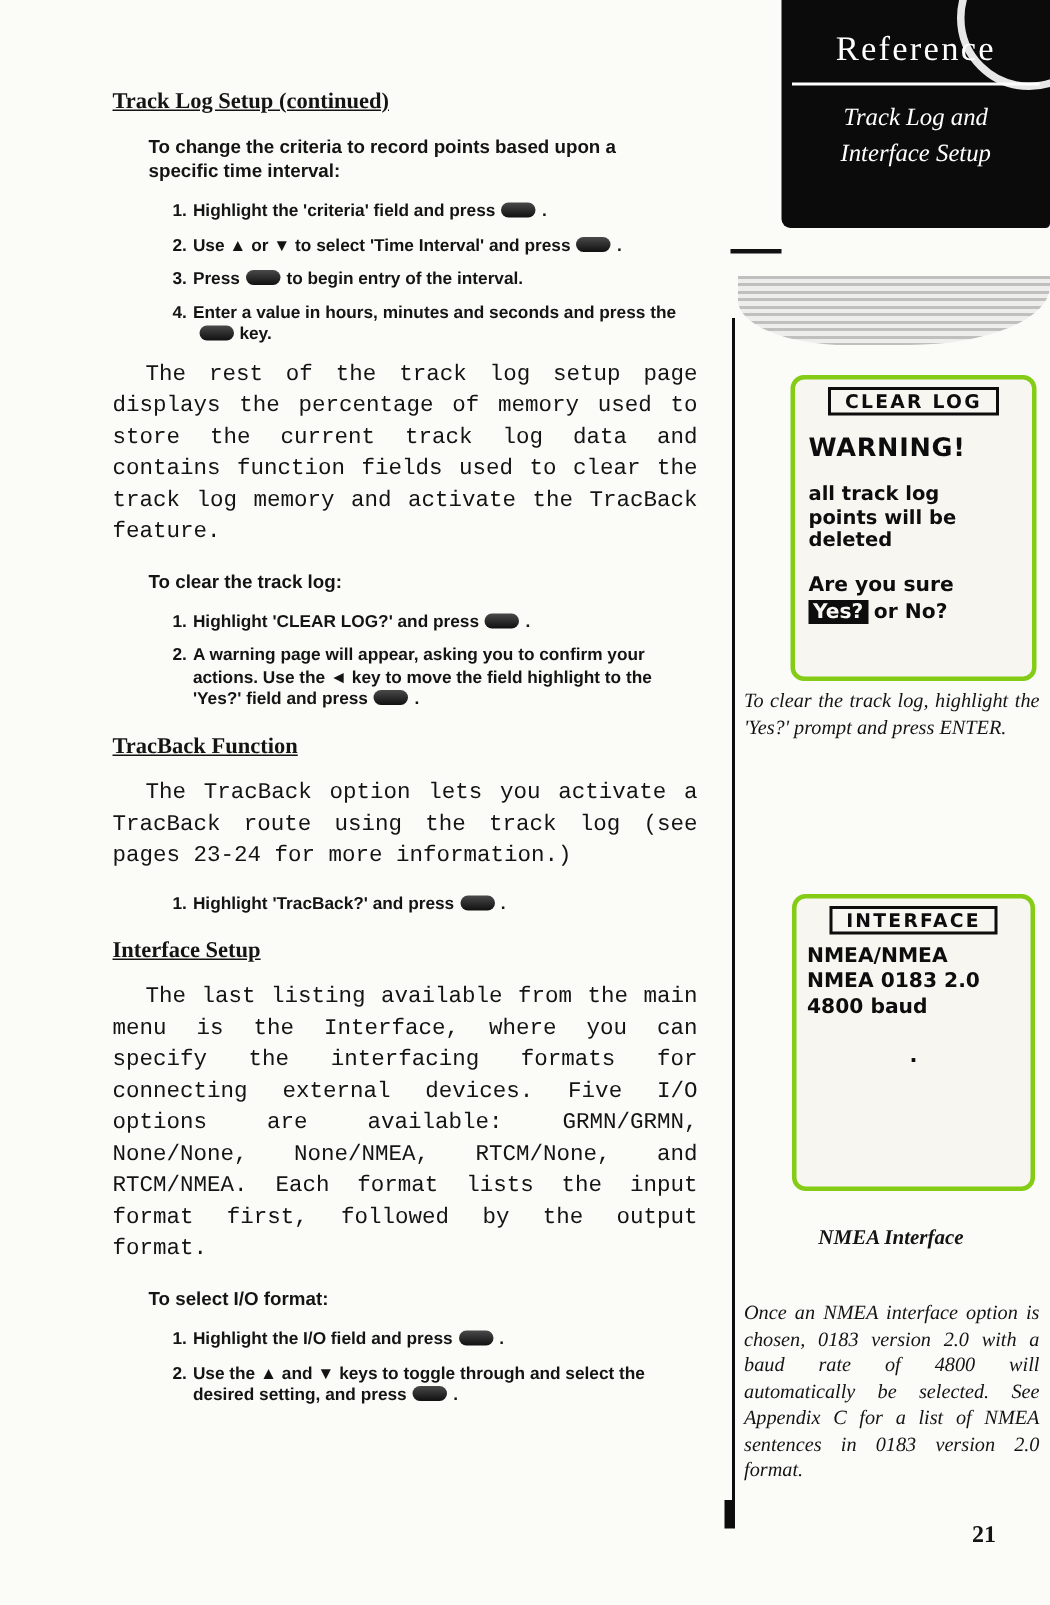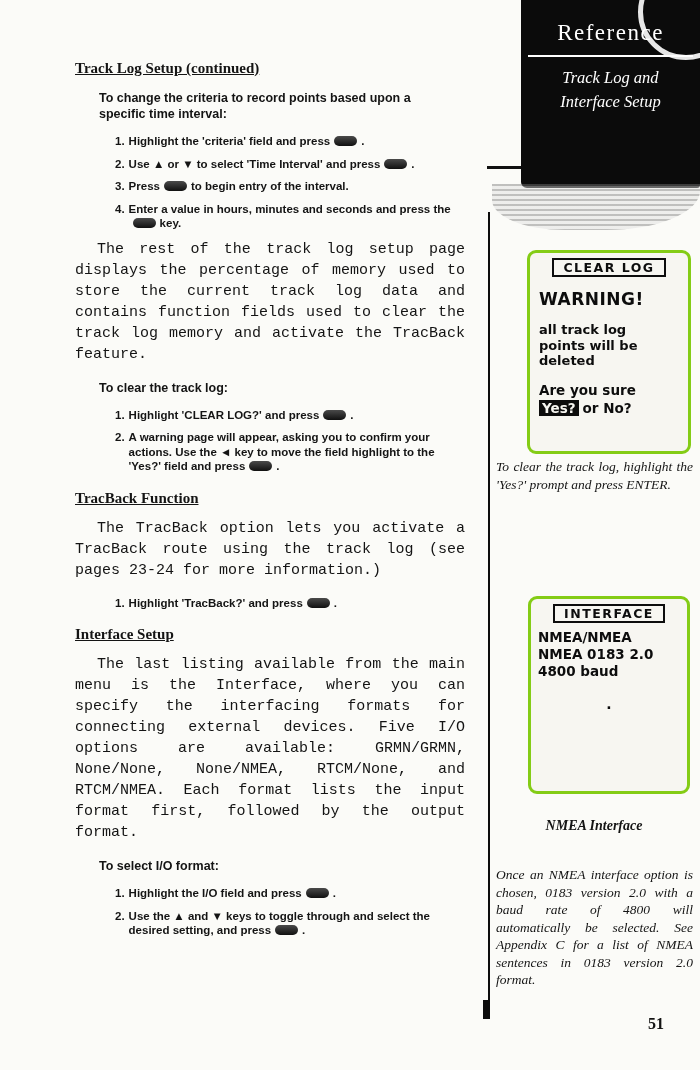--- a/index.html
+++ b/index.html
@@ -3,21 +3,21 @@
 <meta charset="utf-8">
 <style>
   html,body{margin:0;padding:0;}
   body{
     width:700px;height:1070px;position:relative;overflow:hidden;
     background:#fbfbf8;color:#141414;
     font-family:"Liberation Serif", serif;
   }
   
   .ref-box{
-    position:absolute;left:521px;top:0;width:179px;height:188px;
+    position:absolute;left:521px;top:0;width:179px;height:152px;
     background:#0b0b0b;color:#fff;overflow:hidden;
     border-radius:0 0 3px 6px;
   }
   .ref-title{
     margin-top:20px;text-align:center;font-size:23px;letter-spacing:1.5px;
     font-family:"Liberation Serif",serif;
   }
   .ref-rule{height:2px;background:#fff;margin:9px 7px 0 7px;}
   .ref-sub{
     margin-top:9px;text-align:center;font-style:italic;font-size:16.5px;line-height:24px;
@@ -201,13 +201,13 @@
   <div class="lcd-title">INTERFACE</div>
   <div class="lcd-line first">NMEA/NMEA</div>
   <div class="lcd-line">NMEA 0183 2.0</div>
   <div class="lcd-line">4800 baud</div>
   <div class="lcd-cursor">.</div>
 </div>
 
 <div class="cap2-title">NMEA Interface</div>
 <div class="caption cap2">Once an NMEA interface option is chosen, 0183 version 2.0 with a baud rate of 4800 will automatically be selected. See Appendix C for a list of NMEA sentences in 0183 version 2.0 format.</div>
 
-<div class="page-num">51</div>
+<div class="page-num">21</div>
 
 </body></html>

